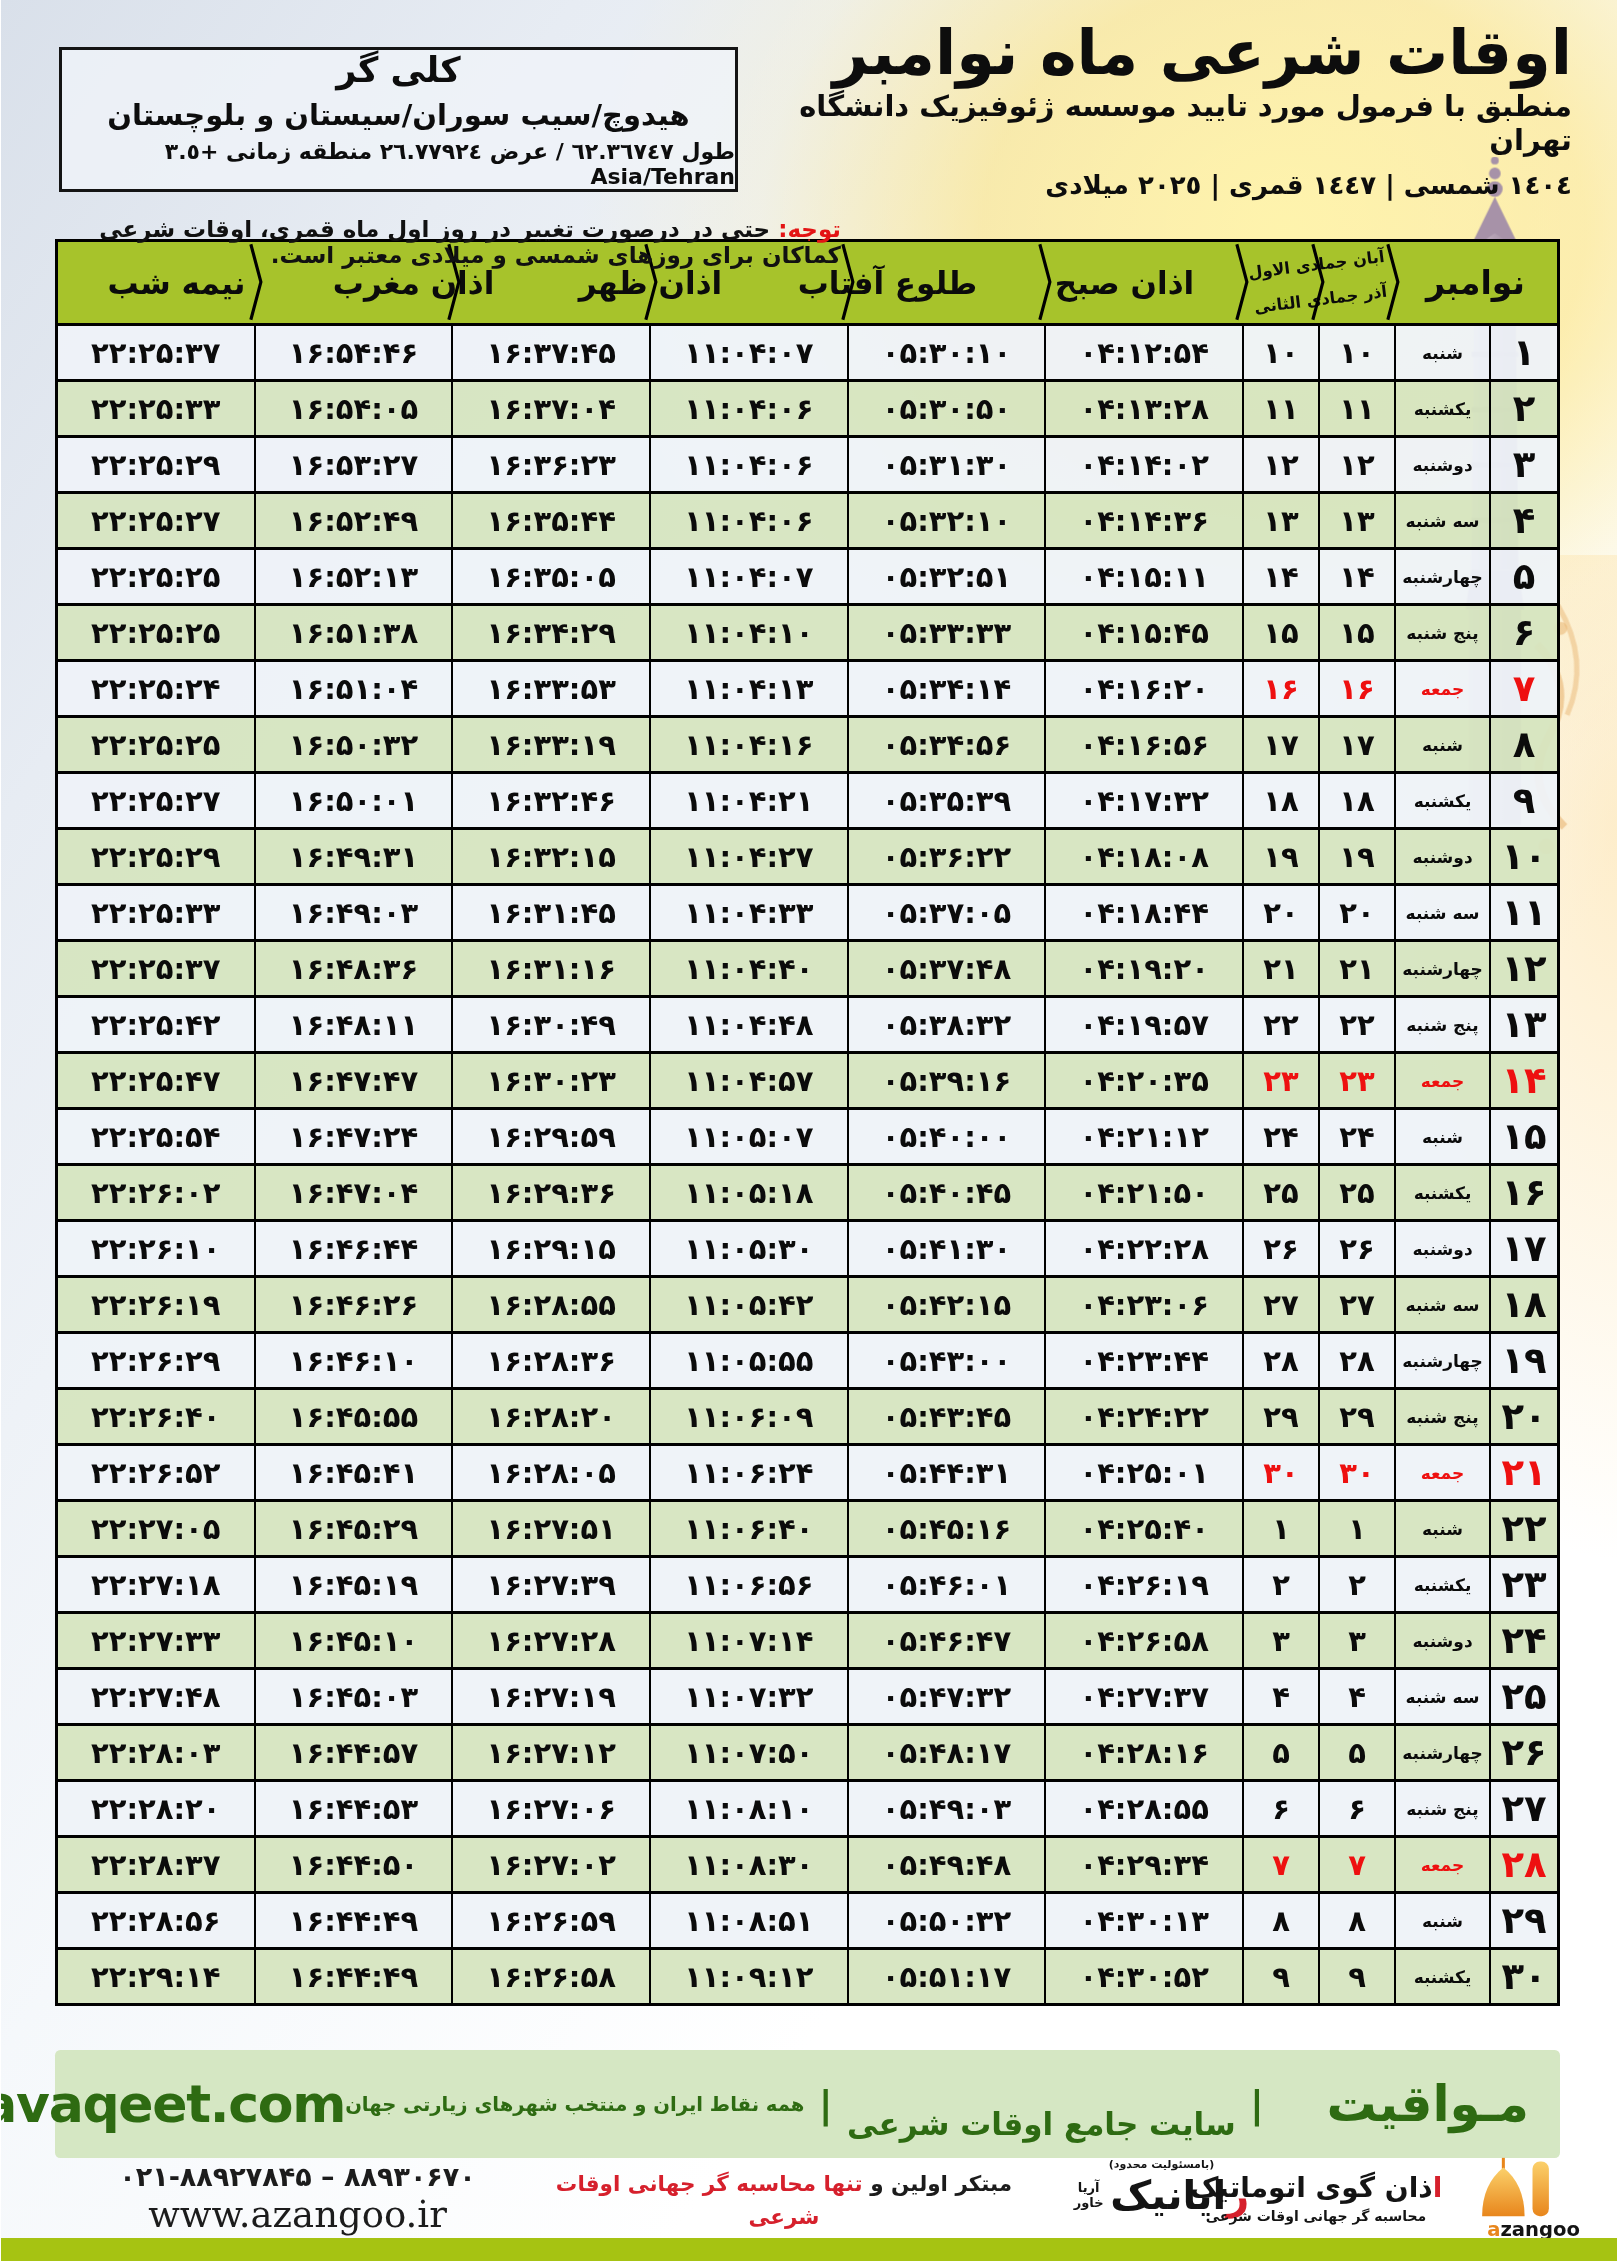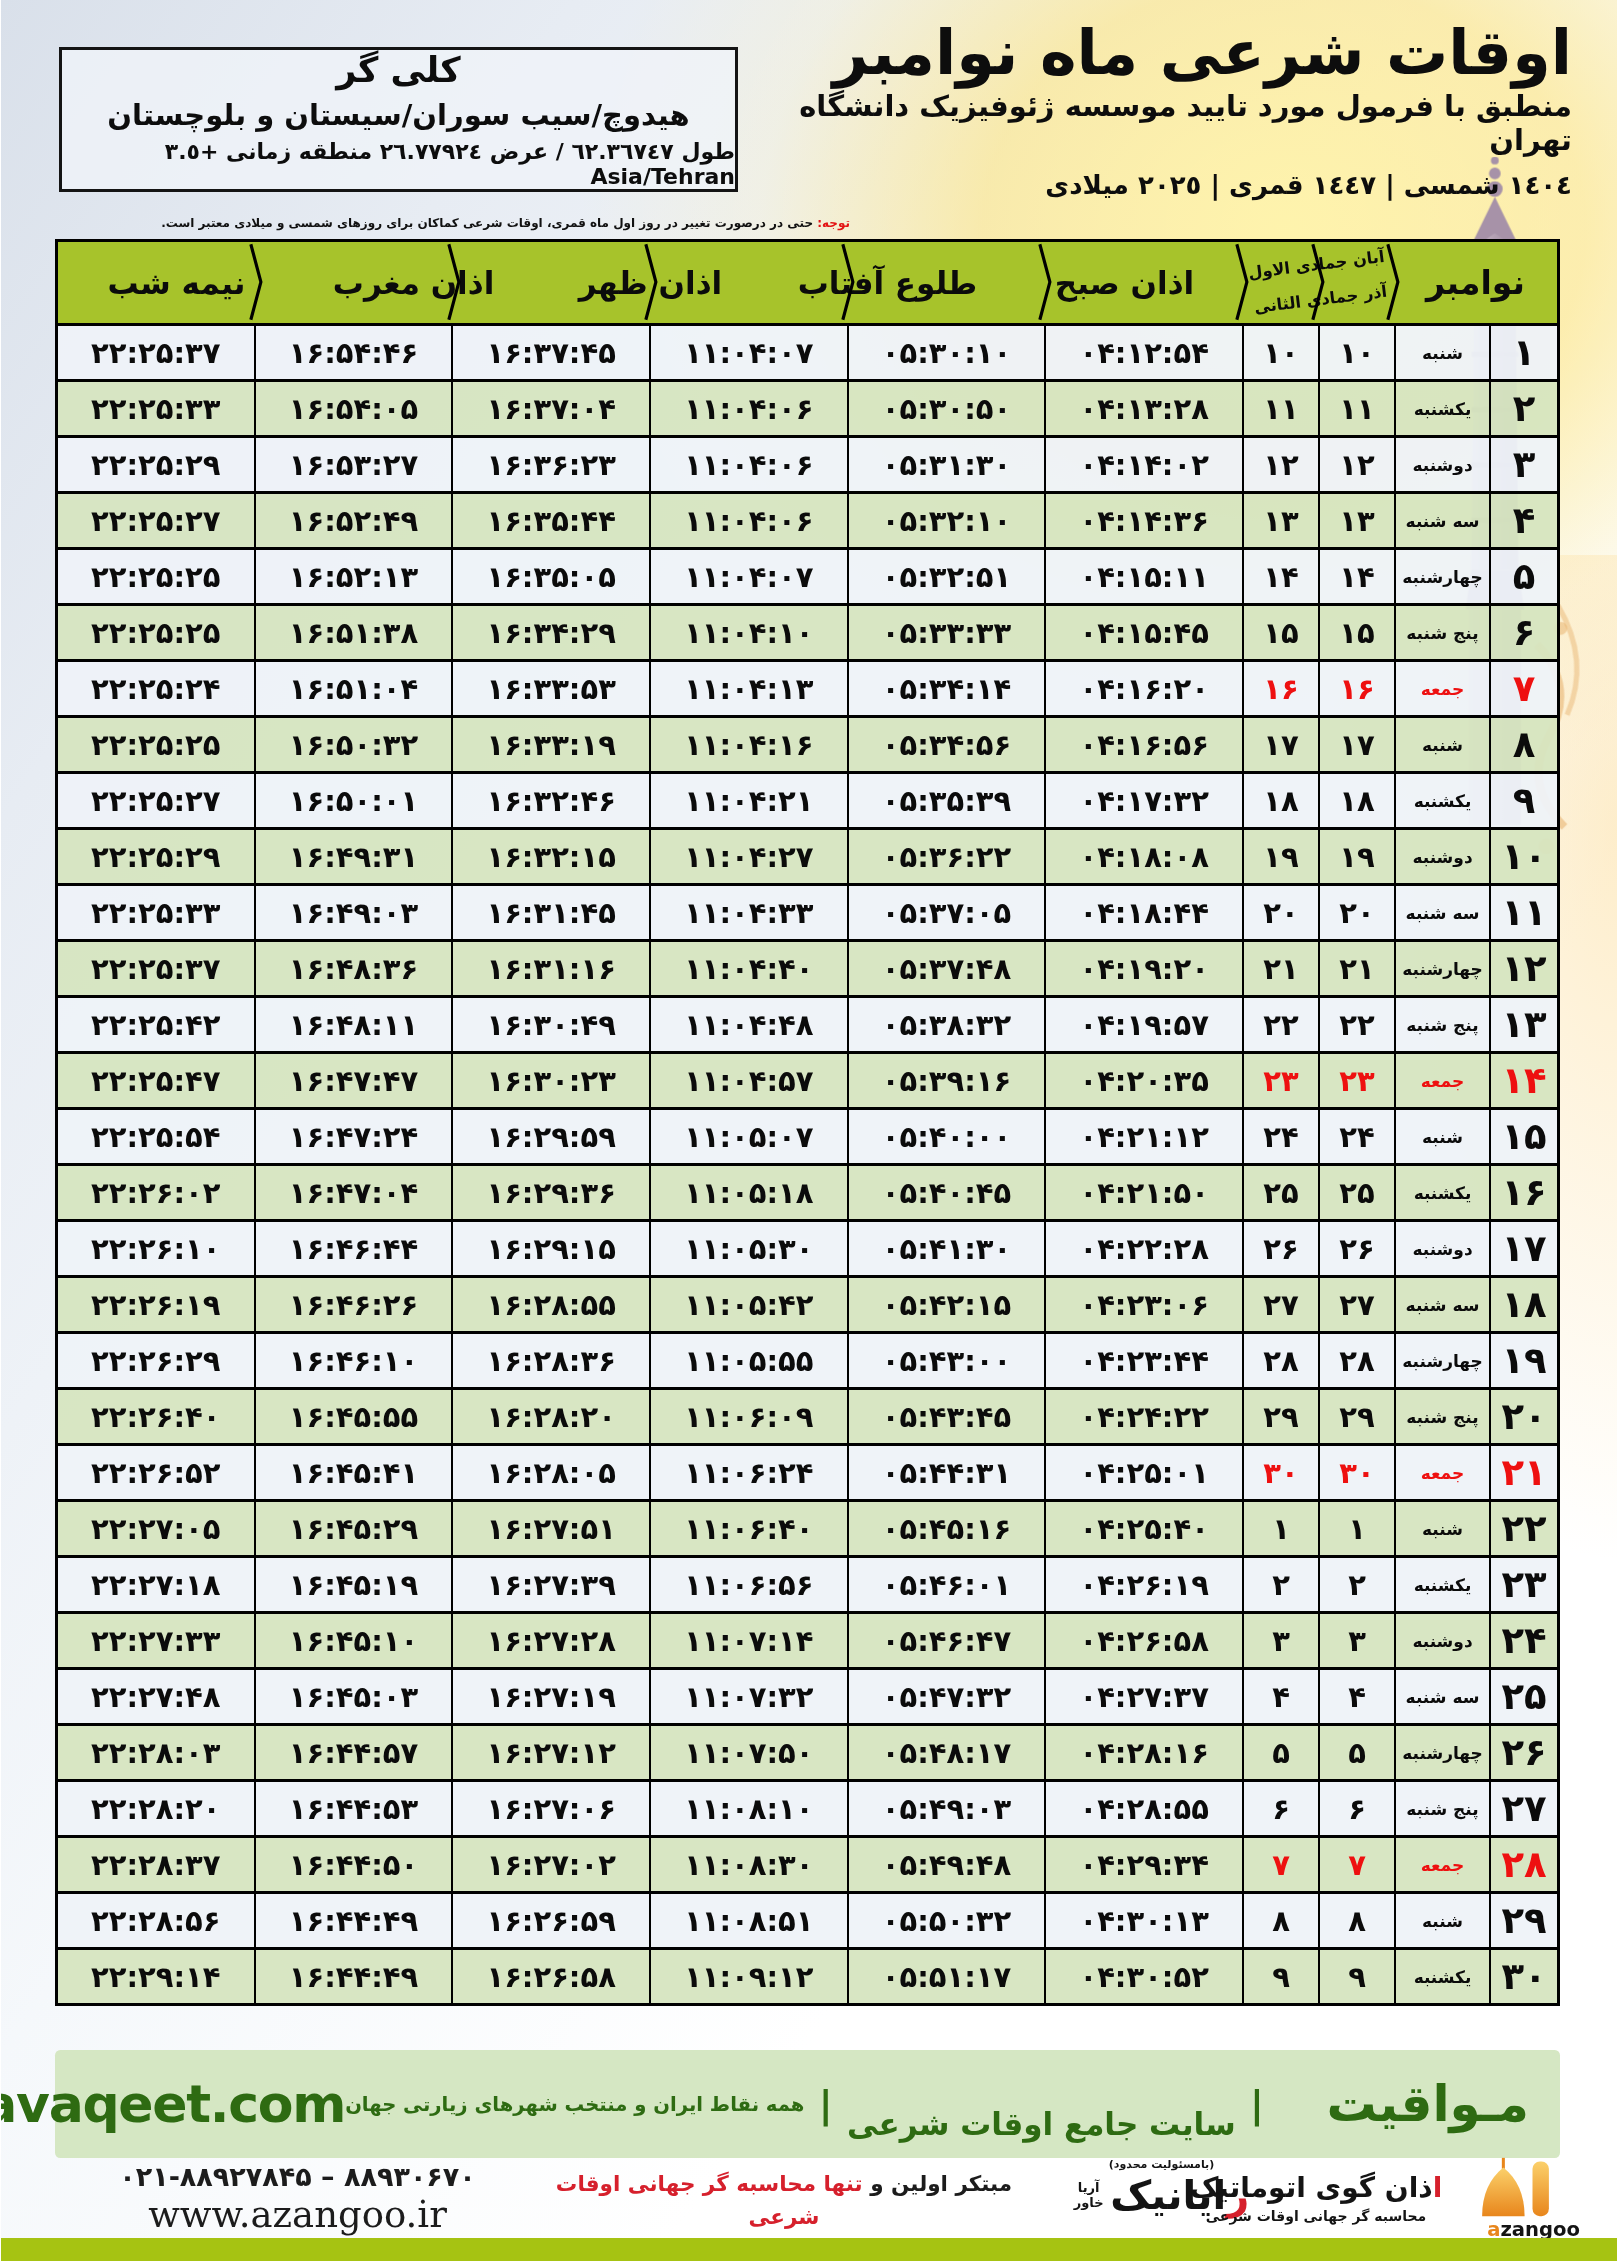--- a/index.html
+++ b/index.html
@@ -21,21 +21,21 @@
   .title{font-size:62px;font-weight:bold;line-height:1.12;letter-spacing:-0.7px;}
   .subtitle{font-size:29px;font-weight:bold;margin-top:1.3px;}
   .calendars{font-size:26px;font-weight:bold;margin-top:13px;}
   .loc-box{position:absolute;top:47px;left:59px;width:679px;height:145px;border:3.3px solid #141414;
     background:rgba(240,244,249,.78);display:flex;flex-direction:column;align-items:center;justify-content:center;
     gap:7.8px;z-index:2;box-sizing:border-box;color:#0d0d0d;}
   .loc-name{font-size:35px;font-weight:bold;}
   .loc-region{font-size:29px;font-weight:bold;}
   .loc-coords{font-size:22px;font-weight:bold;}
   .loc-coords .tz{direction:ltr;unicode-bidi:embed;}
-  .notice{position:absolute;top:216px;left:64px;width:786px;font-size:12px;font-weight:bold;
+  .notice{position:absolute;top:216px;left:55px;width:786px;font-size:23px;font-weight:bold;
     text-align:right;z-index:2;color:#111;}
   .notice .label{color:#e31414;}
   
   .ptable{position:absolute;top:239px;left:55px;width:1505px;border:3.9px solid #000;z-index:1;
     direction:rtl;box-sizing:border-box;background:rgba(255,255,255,.25);}
   .thead{display:flex;height:81px;background:#a7c32b;position:relative;align-items:stretch;}
   .th{display:flex;align-items:center;justify-content:center;font-weight:bold;color:#0b0b0b;}
   .th-nov{width:163px;font-size:33px;}
   .th-month{width:151px;flex-direction:column;font-size:16.3px;line-height:1.1;gap:17px;transform:rotate(-7deg);}
   .th-time{flex:1 1 0;font-size:31px;}

